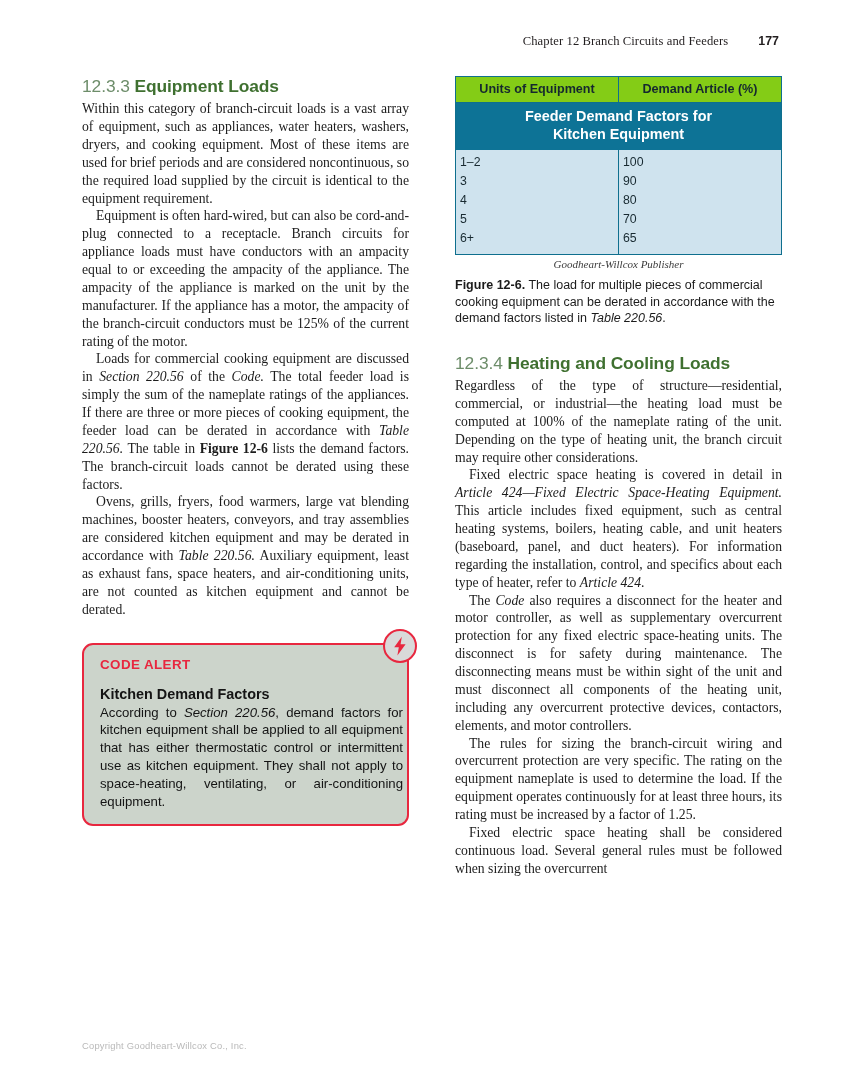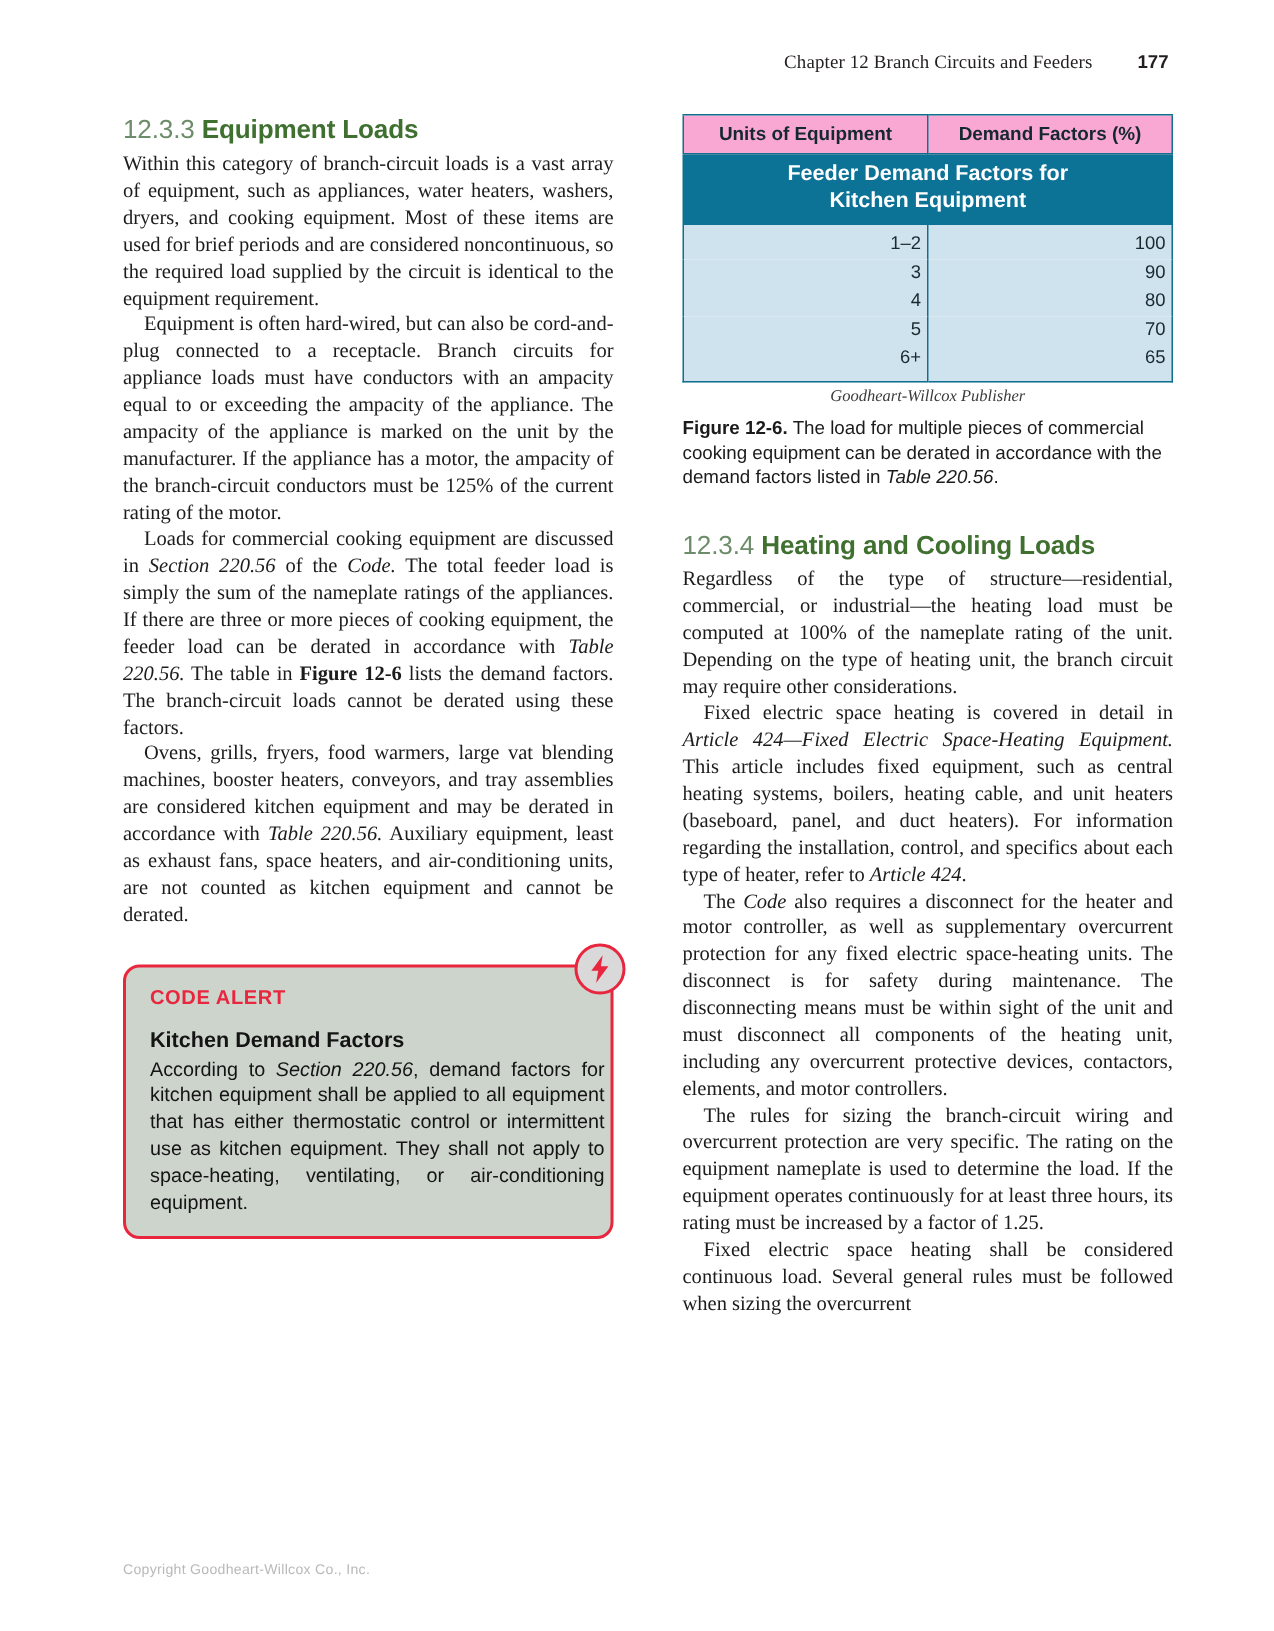--- a/index.html
+++ b/index.html
@@ -111,37 +111,37 @@
   .data-table .tbl-title td {
     background: #0d7396;
     color: #ffffff;
     font-weight: bold;
     font-size: 14.4px;
     line-height: 1.22;
     text-align: center;
     padding: 7px 10px 8px 10px;
   }
   .data-table thead th {
-    background: #f9a8d4;
+    background: #84cc16;
     color: #15282f;
     font-weight: bold;
     font-size: 12.6px;
     padding: 5px 4px 6px 4px;
     text-align: center;
     border-top: 1px solid #0f6f8e;
     border-bottom: 1px solid #0f6f8e;
   }
   .data-table thead th.left-col {
     border-right: 1px solid #0f6f8e;
   }
   .data-table tbody td {
     background: #cfe3ee;
     color: #182a31;
     font-size: 12.3px;
-    text-align: right;
+    text-align: left;
     padding: 1.5px 4px;
     line-height: 1.3;
   }
   .data-table tbody td.left-col {
     border-right: 1px solid #0f6f8e;
   }
   .data-table tbody tr:first-child td { padding-top: 5px; }
   .data-table tbody tr:last-child td { padding-bottom: 7px; }
 
   .credit {
@@ -279,21 +279,21 @@
           <tr class="tbl-title">
             <td colspan="2">
               <span>Feeder Demand Factors for</span><br>
               <span>Kitchen Equipment</span>
             </td>
           </tr>
         </tbody>
         <thead>
           <tr>
             <th class="left-col">Units of Equipment</th>
-            <th>Demand Factors (%)</th>
+            <th>Demand Article (%)</th>
           </tr>
         </thead>
         <tbody>
           <tr>
             <td class="left-col">1–2</td>
             <td>100</td>
           </tr>
           <tr>
             <td class="left-col">3</td>
             <td>90</td>

